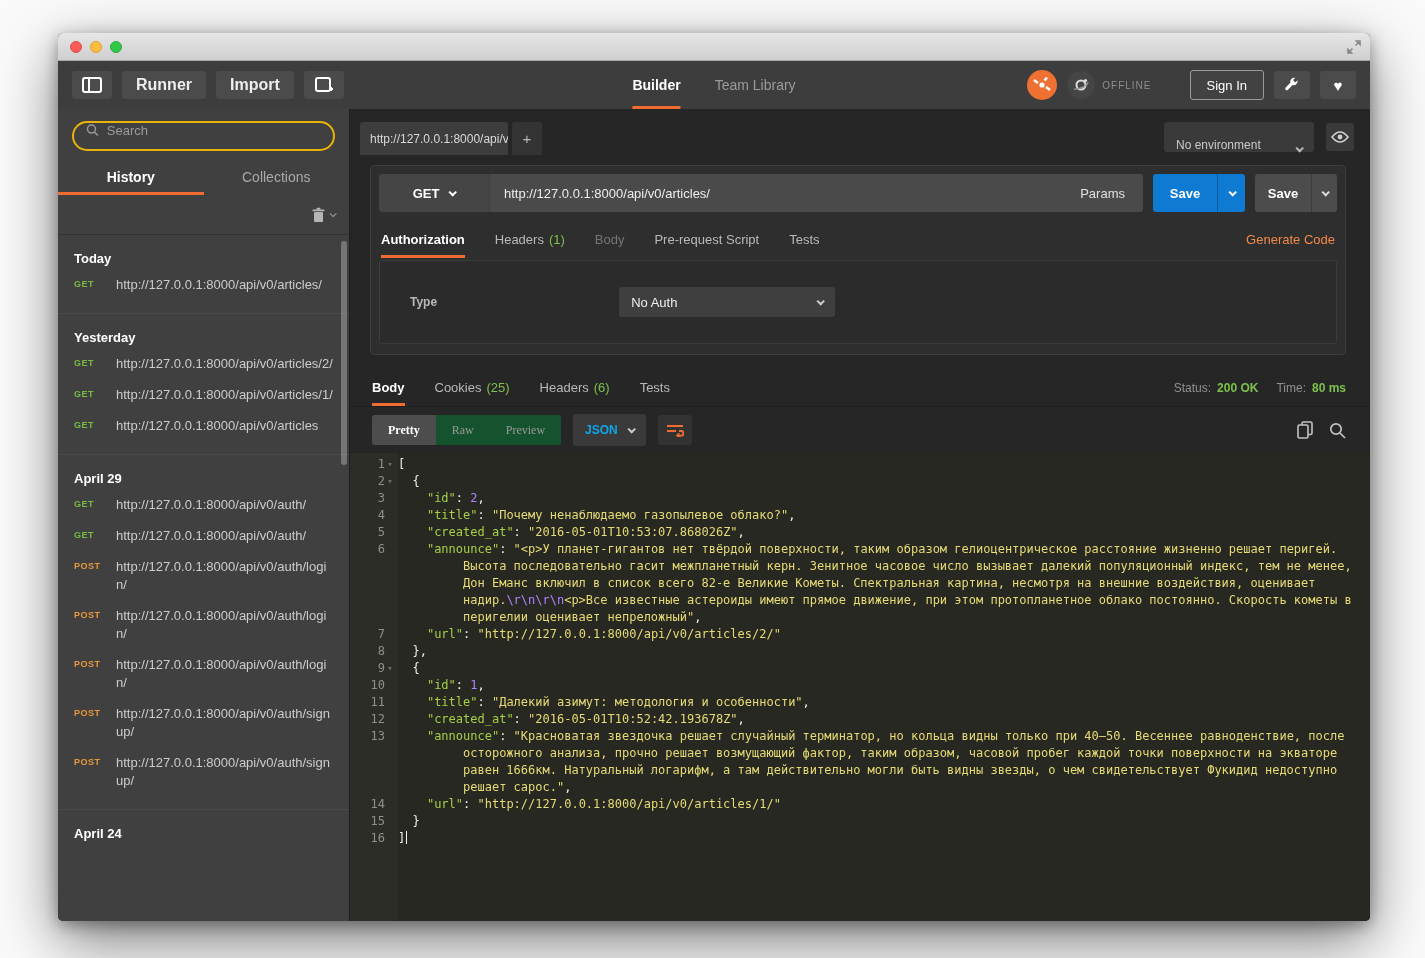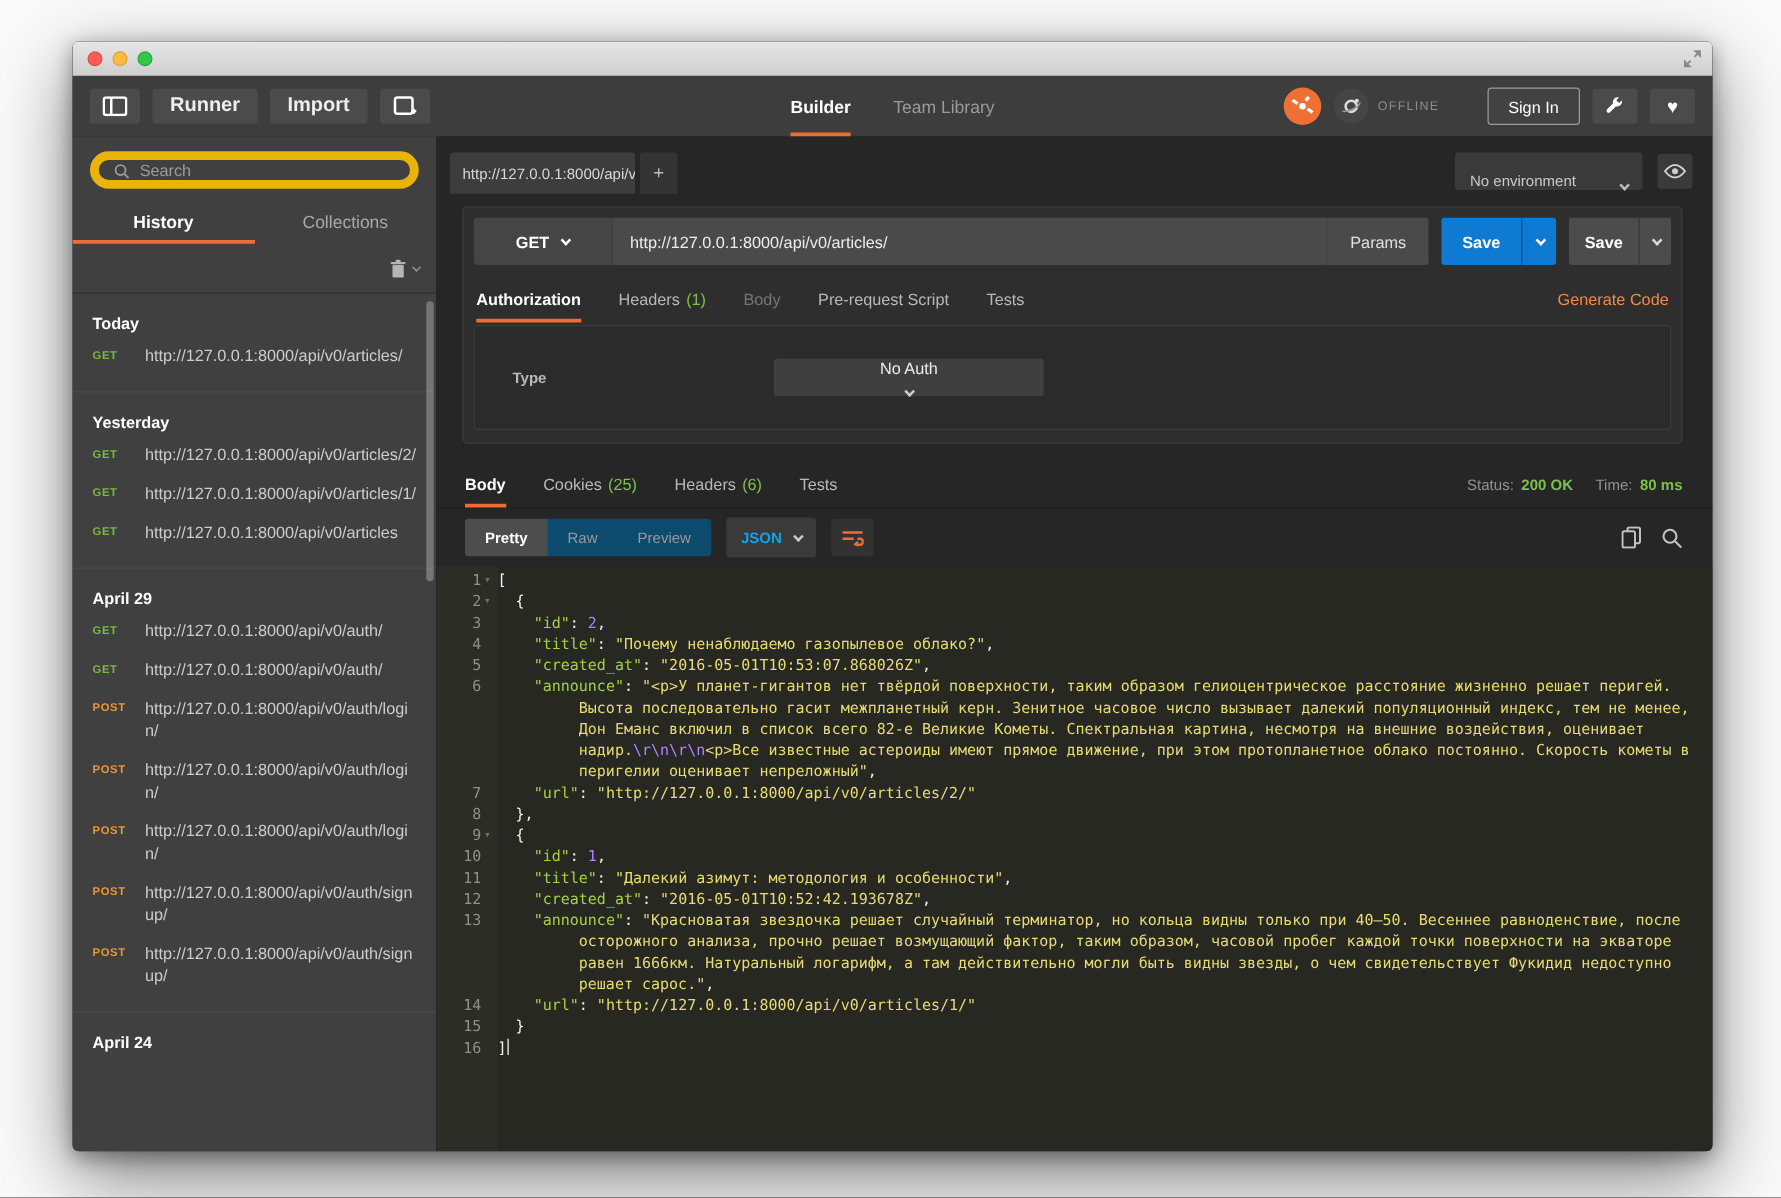--- a/index.html
+++ b/index.html
@@ -40,21 +40,21 @@
             height:30px; padding:0 16px; display:flex; align-items:center; }
   .sq-btn { width:36px; height:28px; background:#4b4b4b; border-radius:3px; display:flex; align-items:center; justify-content:center; color:#fff; }
   .heart-glyph { font-size:15px; line-height:1; }
 
   
   .app-body { display:flex; height:calc(888px - 28px - 48px); }
 
   
   .sidebar { width:292px; background:#404040; display:flex; flex-direction:column; border-right:1px solid #1e1e1e; }
   .search-wrap { padding:12px 14px 10px; }
-  .search-box { height:30px; border:7px solid #eab308; border-radius:15px; display:flex; align-items:flex-end;
+  .search-box { height:30px; border:2px solid #eab308; border-radius:15px; display:flex; align-items:flex-start;
                 gap:8px; padding:0 12px; }
   .search-box input { background:transparent; border:none; outline:none; color:#ddd; font-size:13px; width:100%;
                       font-family:"Liberation Sans",sans-serif; }
   .search-box input::placeholder { color:#9b9b9b; }
   .side-tabs { display:flex; height:34px; }
   .side-tab { flex:1; display:flex; align-items:center; justify-content:center; font-size:14px;
               color:#a9a9a9; border-bottom:3px solid transparent; }
   .side-tab.active { color:#fff; font-weight:bold; border-bottom-color:#ef6c33; }
   .side-actions { height:40px; display:flex; align-items:center; justify-content:flex-end;
                   padding-right:14px; gap:4px; border-bottom:1px solid #333; color:#b5b5b5; }
@@ -104,31 +104,31 @@
   .rtab { font-size:13px; color:#b9b9b9; height:100%; display:flex; align-items:center; gap:5px;
           border-bottom:3px solid transparent; padding-top:3px; }
   .rtab.active { color:#fff; font-weight:bold; border-bottom-color:#ef6c33; }
   .rtab.dim { color:#767676; }
   .cnt { color:#7ec04c; }
   .gen-code { margin-left:auto; color:#f08a4b; font-size:13px; }
   .auth-box { margin:2px 8px 10px; border:1px solid #3c3c3c; border-radius:3px; background:#2b2b2b;
               height:84px; display:flex; align-items:center; }
   .type-label { color:#b9b9b9; font-size:12px; font-weight:bold; margin-left:30px; }
   .auth-select { margin-left:182px; width:216px; height:30px; background:#3f3f3f; border-radius:3px;
-                 color:#eee; font-size:13px; display:flex; align-items:center; justify-content:space-between; padding:0 12px;flex-direction:column; }
+                 color:#eee; font-size:13px; display:flex; align-items:center; justify-content:space-between; padding:0 12px; }
 
   
   .resp-tabs { display:flex; align-items:center; height:38px; padding:0 24px 0 22px; gap:30px;
                border-bottom:1px solid #1f1f1f; }
   .resp-meta { margin-left:auto; display:flex; gap:6px; font-size:12px; align-items:flex-start; }
   .meta-label { color:#919191; }
   .meta-val { color:#7ec04c; font-weight:bold; margin-right:12px; }
   .meta-val.last { margin-right:0; }
   .resp-controls { height:46px; display:flex; align-items:center; padding:0 24px 0 22px; gap:12px; }
-  .seg-group { display:flex; background:#0c4a6e; border-radius:3px; overflow:hidden; height:30px; }
+  .seg-group { display:flex; background:#14532d; border-radius:3px; overflow:hidden; height:30px;font-family:Liberation Serif, serif; }
   .seg { padding:0 16px; display:flex; align-items:center; font-size:12px; color:#999; }
   .seg.active { background:#4d4d4d; color:#fff; font-weight:bold; }
   .fmt-select { height:30px; background:#3a3a3a; border-radius:3px; color:#0ea5e9; font-size:12px; font-weight:bold;
                 display:flex; align-items:center; gap:10px; padding:16px 12px; }
   .wrap-btn { width:34px; height:30px; background:#323232; border-radius:3px; display:flex; align-items:center; justify-content:center; }
   .resp-icons { margin-left:auto; display:flex; gap:16px; align-items:center; color:#c2c2c2; }
 
   
   .editor { flex:1; margin:0; background:linear-gradient(90deg,#2d2d27 0,#2d2d27 48px,#272822 48px);
             overflow:hidden; padding-top:3px; font-family:"DejaVu Sans Mono", monospace; font-size:12px; }

